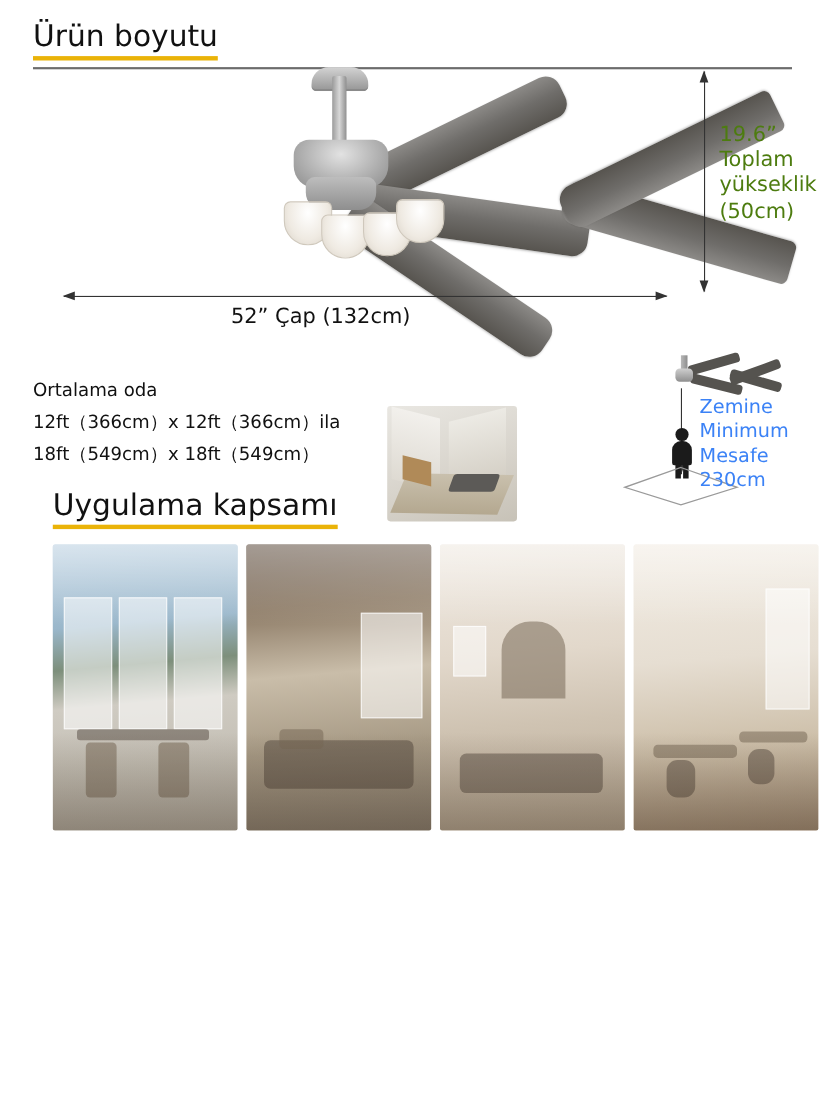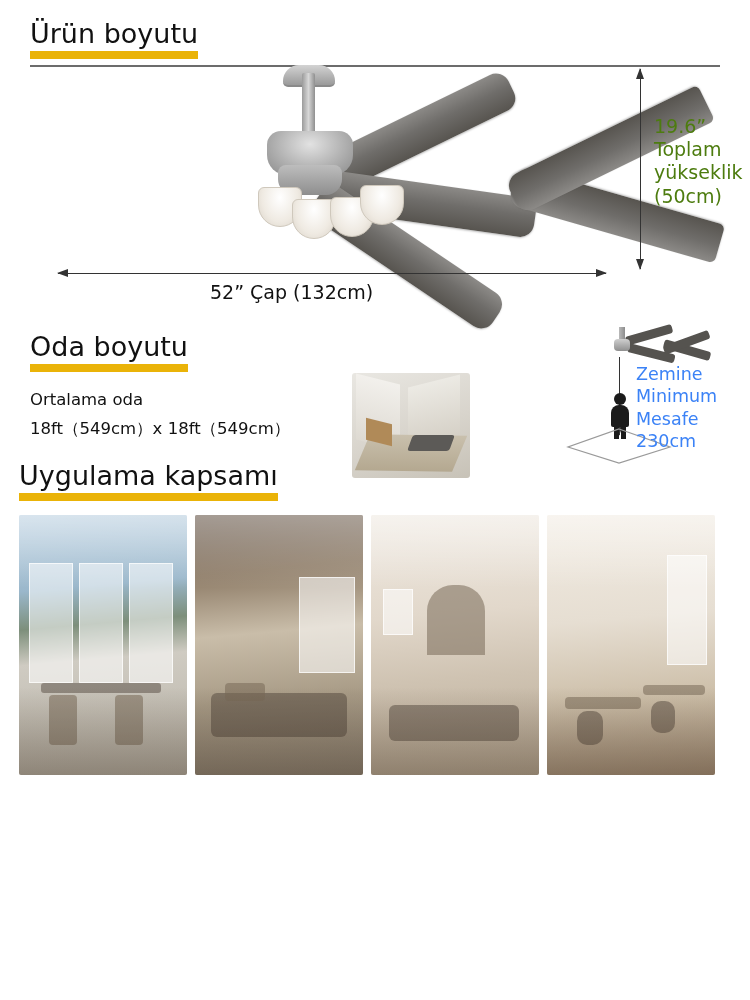--- a/index.html
+++ b/index.html
@@ -24,21 +24,21 @@
     font-size: 36px;
     font-weight: bold;
     letter-spacing: -0.5px;
     line-height: 1;
   }
 
   
   .section-title {
     font-size: 27px;
     color: #111;
-    border-bottom: 8px solid #eab308;
+    border-bottom: 4px solid #eab308;
     display: inline-block;
     padding-bottom: 2px;
     line-height: 1.15;
   }
 
   
   .product-block { position: relative; padding: 18px 0 0 30px; }
   .fan-area {
     position: relative;
     width: 690px;
@@ -187,21 +187,21 @@
   .ground {
     position:absolute; left: 40px; top: 104px; width: 110px; height: 40px;
   }
   .ground svg { display:block; }
   .dist-label {
     position:absolute; left: 112px; top: 42px;
     font-size: 17.5px; color:#3b82f6; line-height: 1.28;
   }
 
   
-  .apps-block { padding: 0 0 0 19px; margin-top: 16px; }
+  .apps-block { padding: 0 0 0 48px; margin-top: 16px; }
   .photos {
     display: flex; gap: 8px; margin-top: 14px;
   }
   .photo {
     width: 168px; height: 260px;
     border-radius: 2px;
     overflow: hidden;
     position: relative;
   }
   .p1 { background: linear-gradient(175deg,#b9cfe0 0%,#9ab7cb 28%,#7d8f7b 42%,#cfcbc2 55%,#b8b2a6 100%); }
@@ -255,24 +255,24 @@
       <div class="dim-v-label">
         <div>19.6”</div>
         <div>Toplam</div>
         <div>yükseklik</div>
         <div>(50cm)</div>
       </div>
     </div>
   </div>
 
   <div class="room-block">
-    <div class="section-title">Oda boyutu</div>
 
     <div class="room-text">
       <div>Ortalama oda</div>
+      <div>12ft（366cm）x 12ft（366cm）ila</div>
       <div>18ft（549cm）x 18ft（549cm）</div>
     </div>
 
     
     <div class="room-img">
       <div class="wall-l"></div>
       <div class="wall-r"></div>
       <div class="floor"></div>
       <div class="shelf"></div>
       <div class="sofa"></div>

